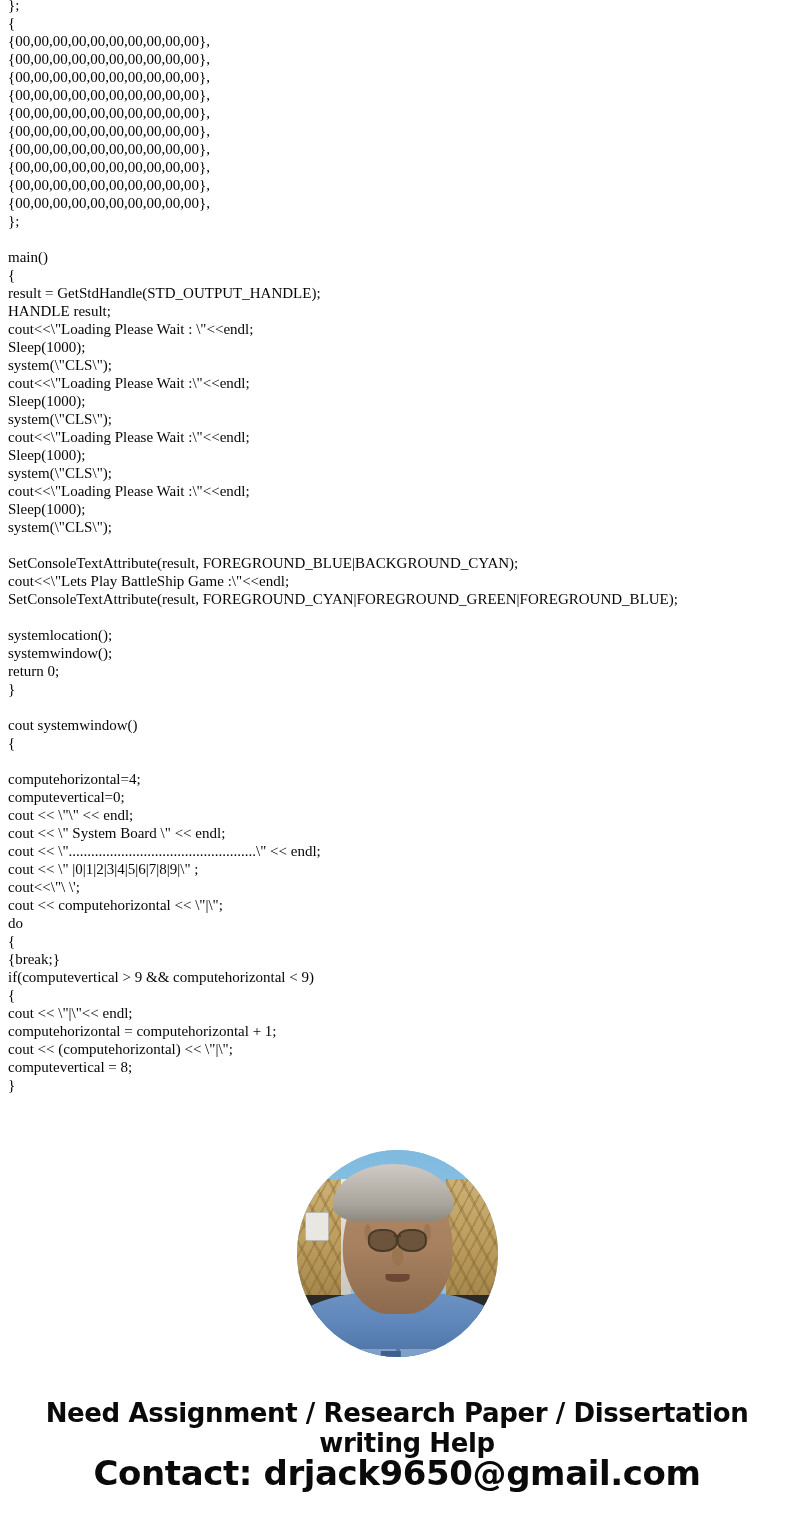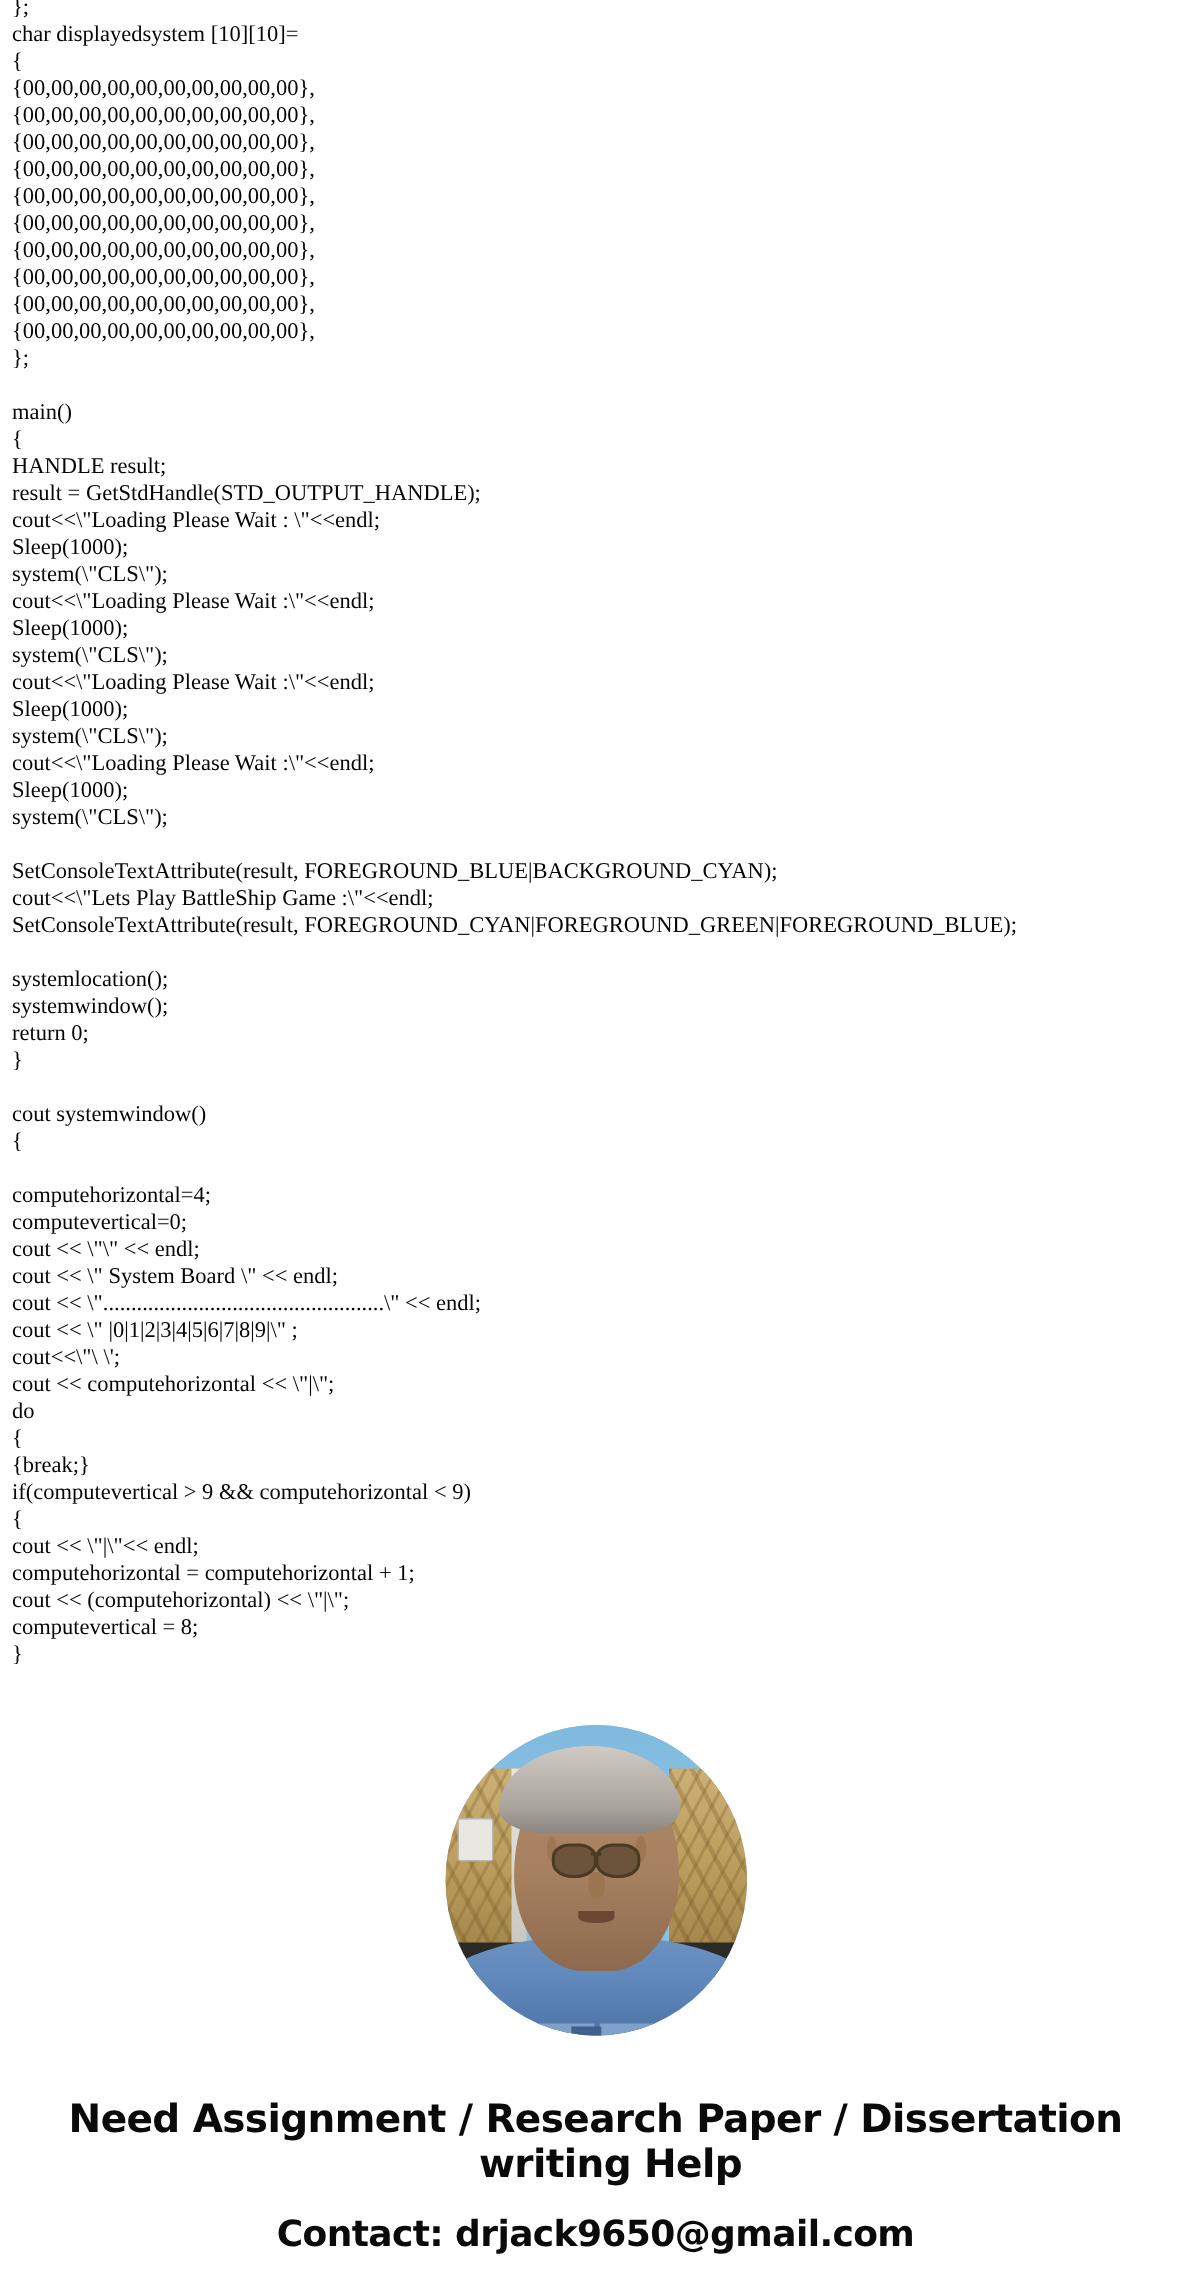--- a/index.html
+++ b/index.html
@@ -225,49 +225,48 @@
     line-height: 30px;
     letter-spacing: -0.4px;
   }
   .footer-line-2 {
     font-size: 26px;
     line-height: 30px;
     letter-spacing: -0.4px;
     margin-left: 20px;
   }
   .footer-line-3 {
-    font-size: 24px;
+    font-size: 34px;
     line-height: 30px;
     letter-spacing: -0.4px;
-    margin-top: 16px;
+    margin-top: 0px;
   }
 </style>
 </head>
 <body>
 
 <div class="code-block">
     <div class="code-line">};</div>
-    <div class="code-line">char displayedsystem [10][10]=</div>
     <div class="code-line">{</div>
     <div class="code-line">{00,00,00,00,00,00,00,00,00,00},</div>
     <div class="code-line">{00,00,00,00,00,00,00,00,00,00},</div>
     <div class="code-line">{00,00,00,00,00,00,00,00,00,00},</div>
     <div class="code-line">{00,00,00,00,00,00,00,00,00,00},</div>
     <div class="code-line">{00,00,00,00,00,00,00,00,00,00},</div>
     <div class="code-line">{00,00,00,00,00,00,00,00,00,00},</div>
     <div class="code-line">{00,00,00,00,00,00,00,00,00,00},</div>
     <div class="code-line">{00,00,00,00,00,00,00,00,00,00},</div>
     <div class="code-line">{00,00,00,00,00,00,00,00,00,00},</div>
     <div class="code-line">{00,00,00,00,00,00,00,00,00,00},</div>
     <div class="code-line">};</div>
     <div class="code-line blank"></div>
     <div class="code-line">main()</div>
     <div class="code-line">{</div>
+    <div class="code-line">result = GetStdHandle(STD_OUTPUT_HANDLE);</div>
     <div class="code-line">HANDLE result;</div>
-    <div class="code-line">result = GetStdHandle(STD_OUTPUT_HANDLE);</div>
     <div class="code-line">cout&lt;&lt;\"Loading Please Wait : \"&lt;&lt;endl;</div>
     <div class="code-line">Sleep(1000);</div>
     <div class="code-line">system(\"CLS\");</div>
     <div class="code-line">cout&lt;&lt;\"Loading Please Wait :\"&lt;&lt;endl;</div>
     <div class="code-line">Sleep(1000);</div>
     <div class="code-line">system(\"CLS\");</div>
     <div class="code-line">cout&lt;&lt;\"Loading Please Wait :\"&lt;&lt;endl;</div>
     <div class="code-line">Sleep(1000);</div>
     <div class="code-line">system(\"CLS\");</div>
     <div class="code-line">cout&lt;&lt;\"Loading Please Wait :\"&lt;&lt;endl;</div>

